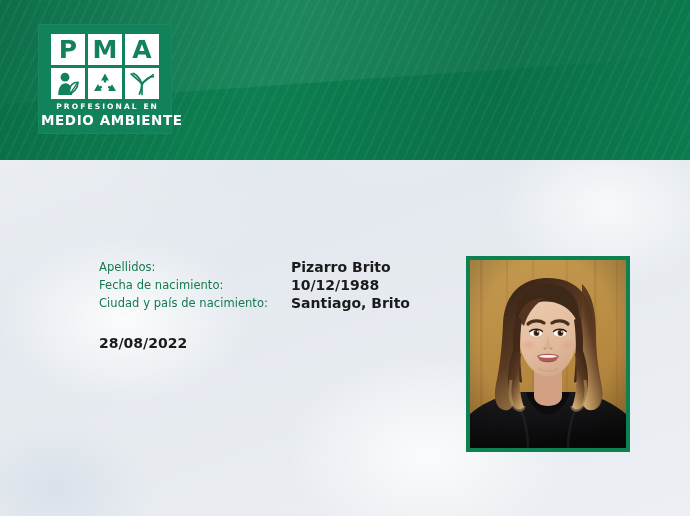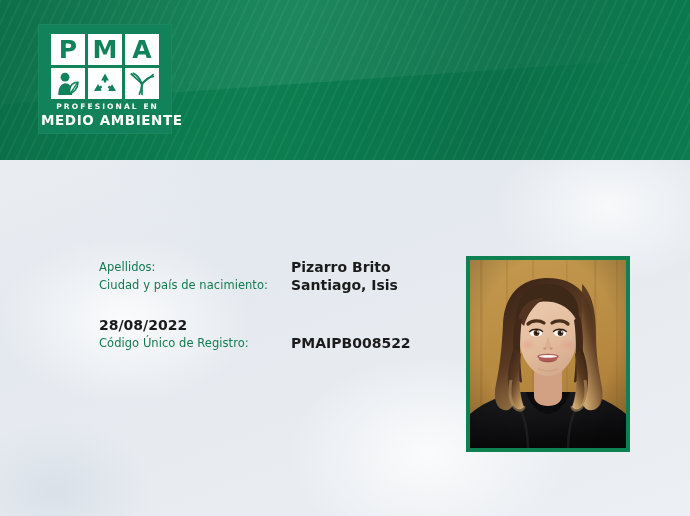--- a/index.html
+++ b/index.html
@@ -235,32 +235,32 @@
 
   </div>
 
   <div class="fields">
 
     <div class="field-row">
       <span class="field-label">Apellidos:</span>
       <span class="field-value">Pizarro Brito</span>
     </div>
     <div class="field-row">
+      <span class="field-label">Fecha de nacimiento:</span>
+      <span class="field-value">10/12/1988</span>
+    </div>
+    <div class="field-row">
       <span class="field-label">Ciudad y país de nacimiento:</span>
-      <span class="field-value">Santiago, Isis</span>
+      <span class="field-value">Santiago, Brito</span>
     </div>
 
     <div class="field-gap"></div>
 
     <div class="field-row">
       <span class="field-value">28/08/2022</span>
-    </div>
-    <div class="field-row">
-      <span class="field-label">Código Único de Registro:</span>
-      <span class="field-value">PMAIPB008522</span>
     </div>
 
   </div>
 
   <div class="photo-frame">
     <div class="photo-inner">
       <svg class="photo-svg" viewBox="0 0 156 188" preserveAspectRatio="xMidYMid slice" aria-hidden="true">
         <defs>
           <linearGradient id="bgWood" x1="0" y1="0" x2="0.25" y2="1">
             <stop offset="0%" stop-color="#c49a4f"></stop>

